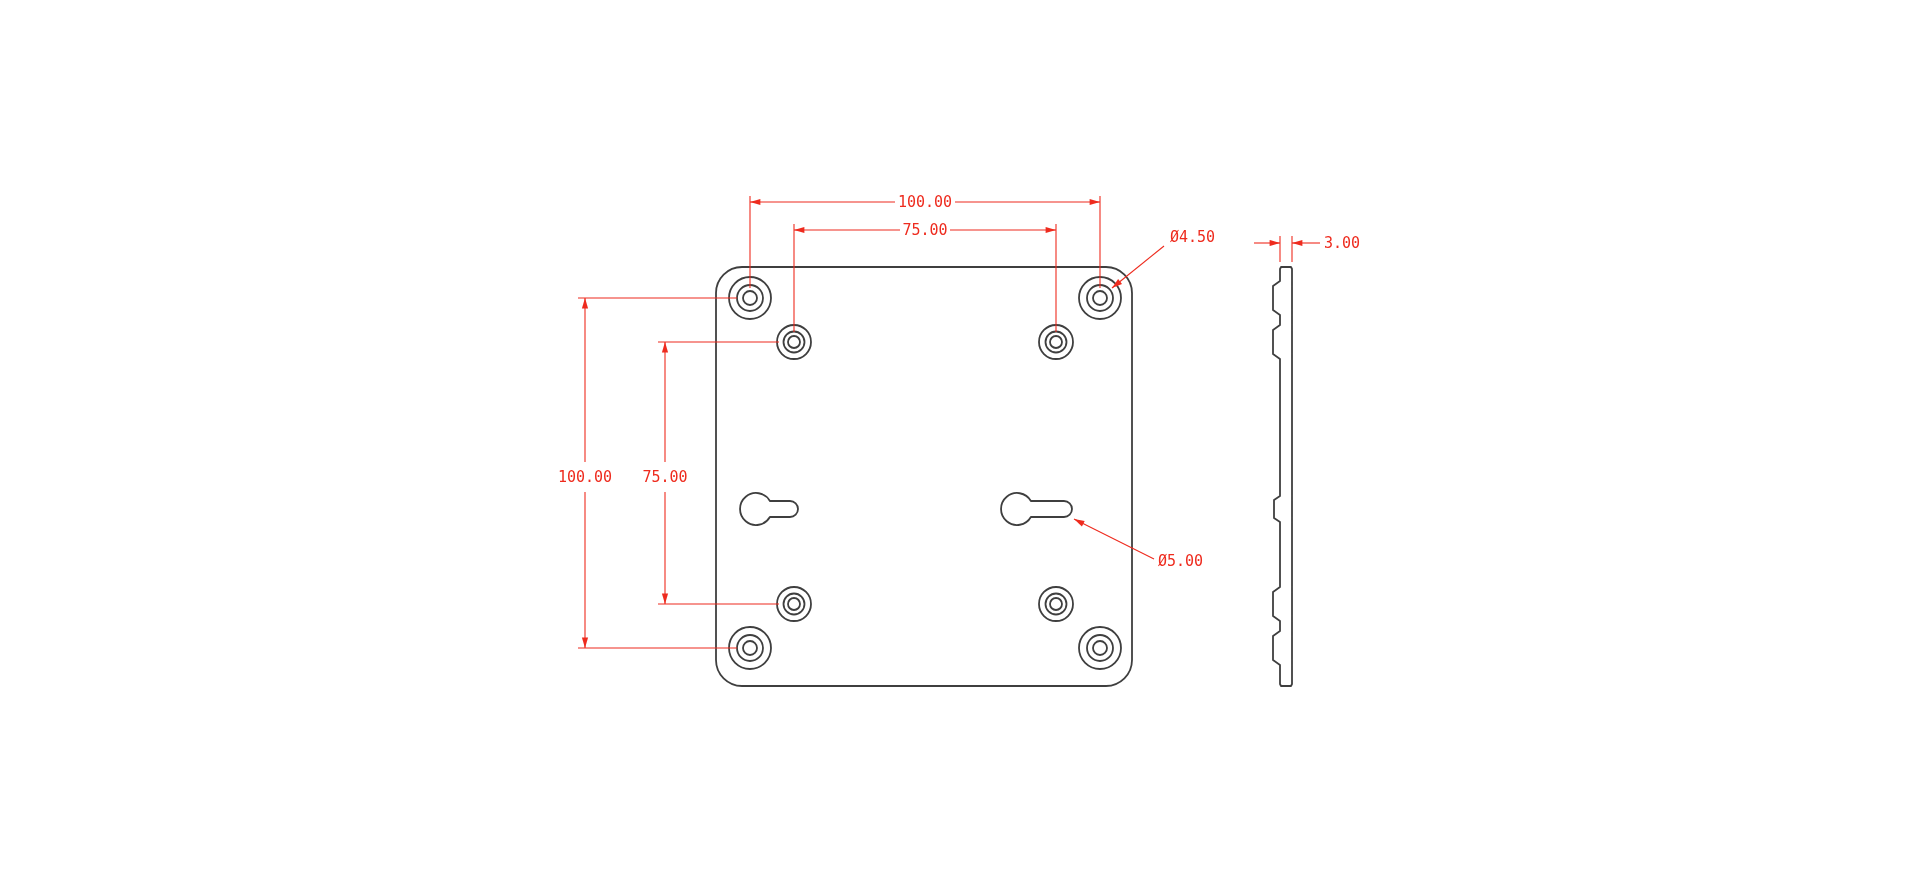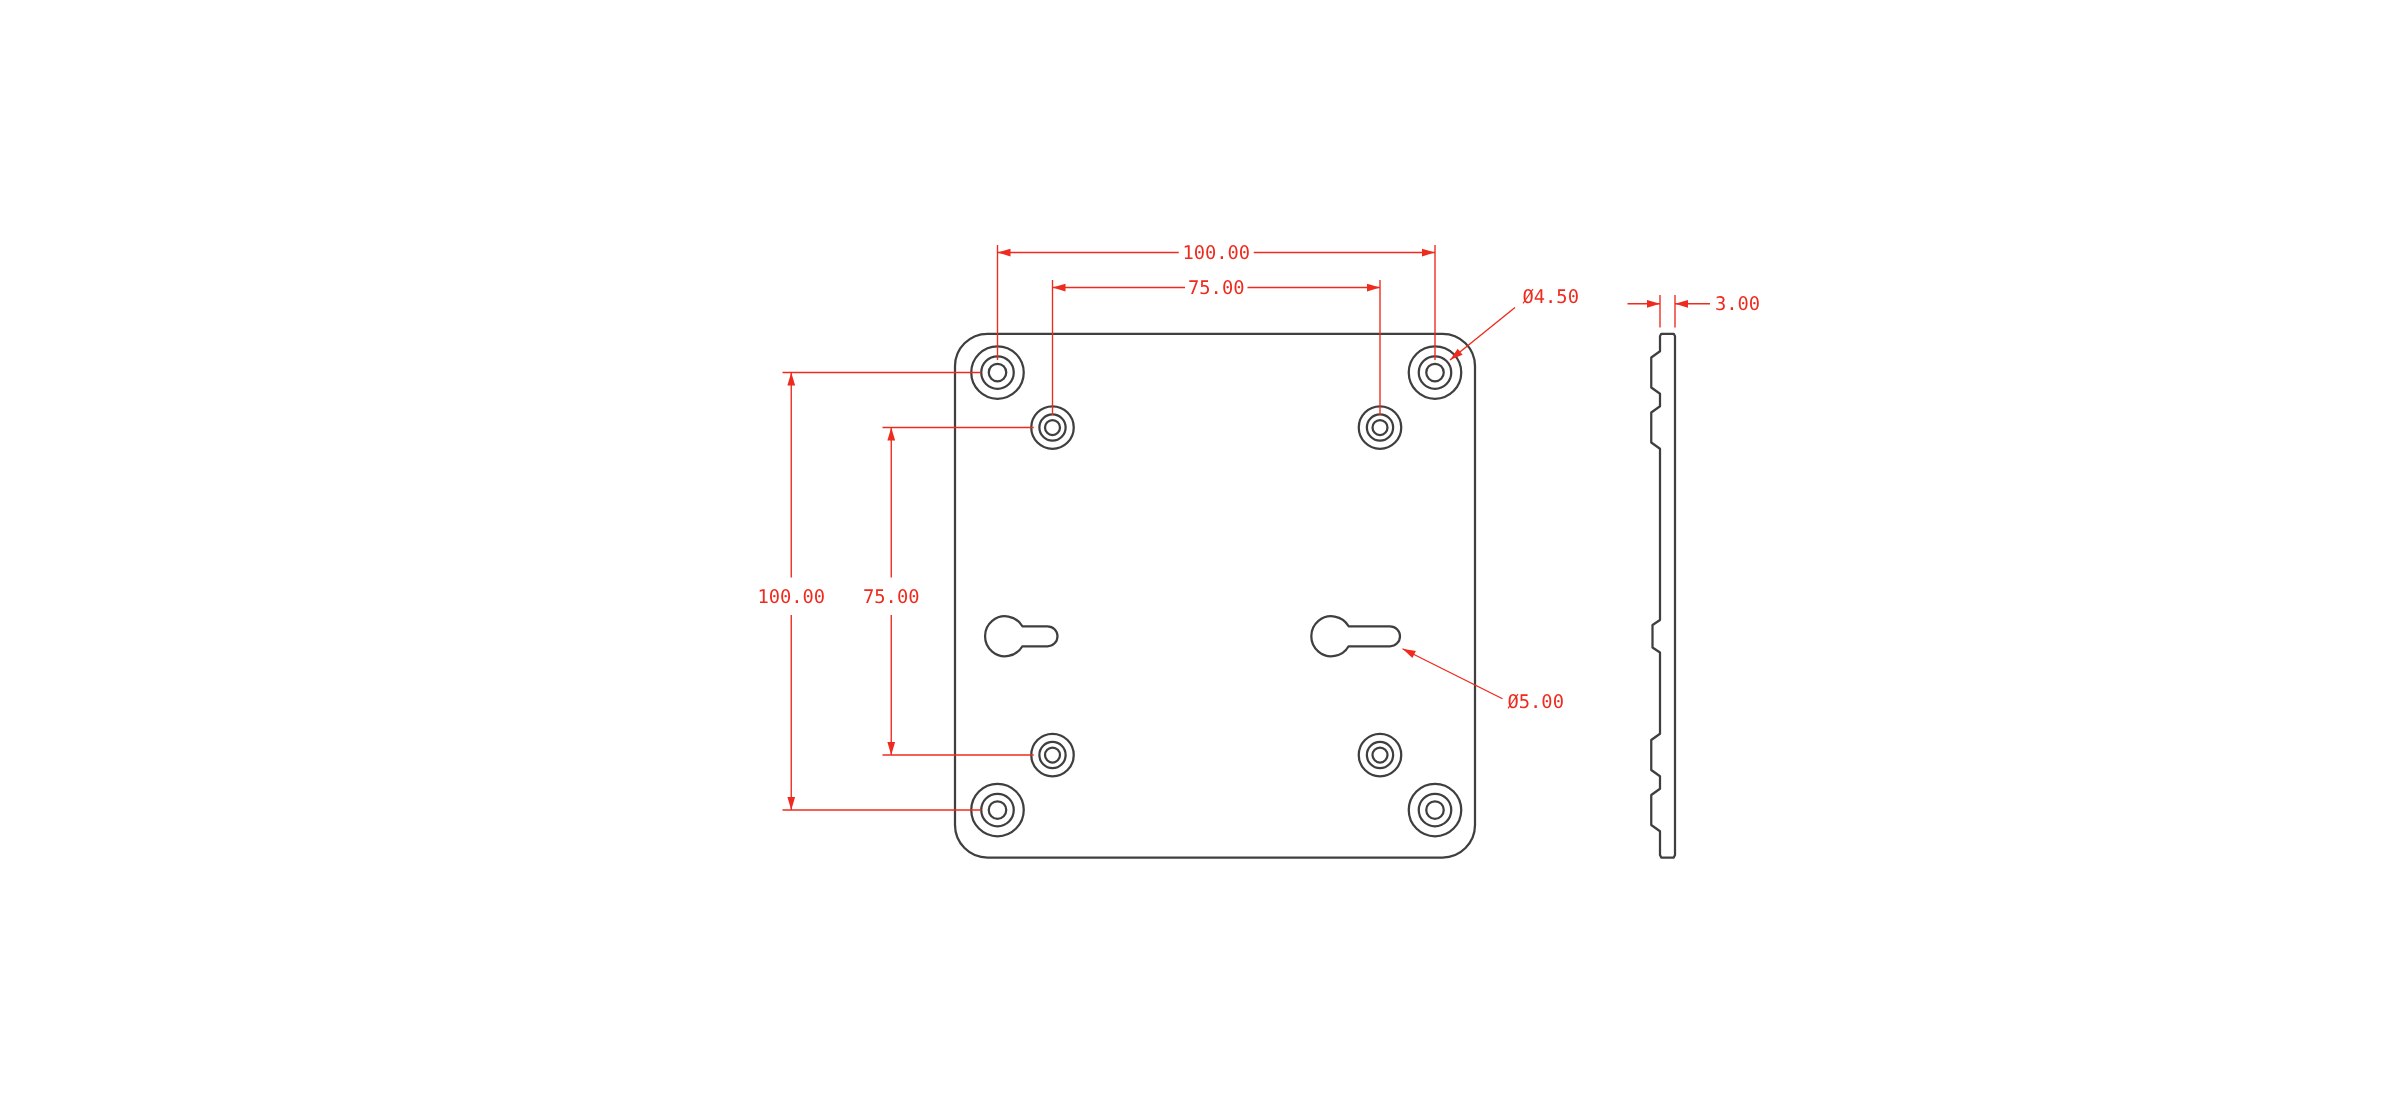--- a/index.html
+++ b/index.html
@@ -9,21 +9,20 @@
   body {
     background: var(--bg, #ffffff);
     font-family: "DejaVu Sans", "Liberation Sans", sans-serif;
   }
   .canvas {
     position: relative;
     width: 1696px;
     height: 880px;
     background: var(--bg, #ffffff);
     overflow: hidden;
-    padding-left: 48px;
   }
   svg {
     display: block;
     width: 1920px;
     height: 880px;
   }
   .geo {
     stroke: var(--geo, #3f3f3f);
     fill: none;
     stroke-width: 1.8;

